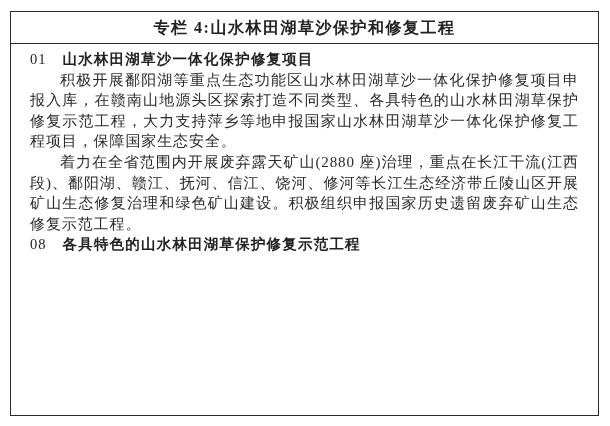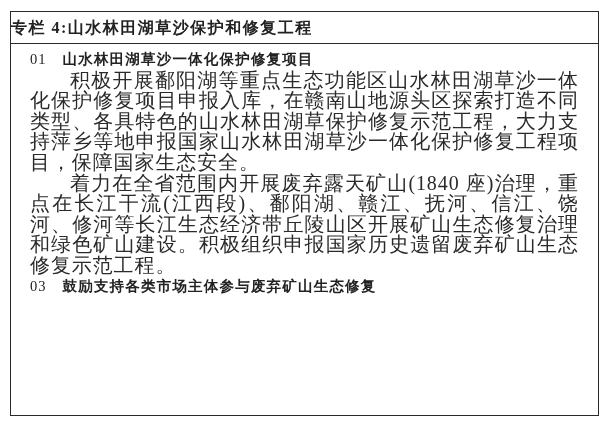--- a/index.html
+++ b/index.html
@@ -18,20 +18,21 @@
     left: 10px;
     top: 11px;
     width: 589px;
     height: 405px;
     border: 1.5px solid #2b2b2b;
     background: #ffffff;
   }
   .panel-title {
     height: 32px;
     line-height: 31px;
+    text-align: center;
     font-weight: bold;
     font-size: 16px;
     letter-spacing: 1.5px;
     border-bottom: 1.5px solid #2b2b2b;
     color: #222222;
     white-space: nowrap;
   }
   .panel-body {
     padding: 5px 19px 0 19px;
   }
@@ -48,21 +49,21 @@
     letter-spacing: 1px;
     text-align: center;
   }
   .item-heading {
     font-weight: bold;
     letter-spacing: 1.2px;
     font-family: Liberation Serif, serif;
   }
   .item-paragraph {
     margin: 0;
-    font-size: 20px;
+    font-size: 15px;
     line-height: 20.6px;
     text-align: justify;
     text-indent: 2em;
     letter-spacing: 0.9px;
     color: #2a2a2a;
   }
 </style>
 </head>
 <body>
 
@@ -72,25 +73,25 @@
     <div class="panel-body">
 
       <div class="item">
         <div class="item-heading-row">
           <span class="item-number">01</span><span class="item-heading">山水林田湖草沙一体化保护修复项目</span>
         </div>
         <p class="item-paragraph">积极开展鄱阳湖等重点生态功能区山水林田湖草沙一体化保护修复项目申报入库，在赣南山地源头区探索打造不同类型、各具特色的山水林田湖草保护修复示范工程，大力支持萍乡等地申报国家山水林田湖草沙一体化保护修复工程项目，保障国家生态安全。</p>
       </div>
 
       <div class="item">
-        <p class="item-paragraph">着力在全省范围内开展废弃露天矿山(1840 座)治理，重点在长江干流(江西段)、鄱阳湖、赣江、抚河、信江、饶河、修河等长江生态经济带丘陵山区开展矿山生态修复治理和绿色矿山建设。积极组织申报国家历史遗留废弃矿山生态修复示范工程。</p>
+        <p class="item-paragraph">着力在全省范围内开展废弃露天矿山(2880 座)治理，重点在长江干流(江西段)、鄱阳湖、赣江、抚河、信江、饶河、修河等长江生态经济带丘陵山区开展矿山生态修复治理和绿色矿山建设。积极组织申报国家历史遗留废弃矿山生态修复示范工程。</p>
       </div>
 
       <div class="item">
         <div class="item-heading-row">
-          <span class="item-number">03</span><span class="item-heading">鼓励支持各类市场主体参与废弃矿山生态修复</span>
+          <span class="item-number">08</span><span class="item-heading">各具特色的山水林田湖草保护修复示范工程</span>
         </div>
       </div>
 
 
     </div>
   </div>
 </div>
 
 </body></html>

